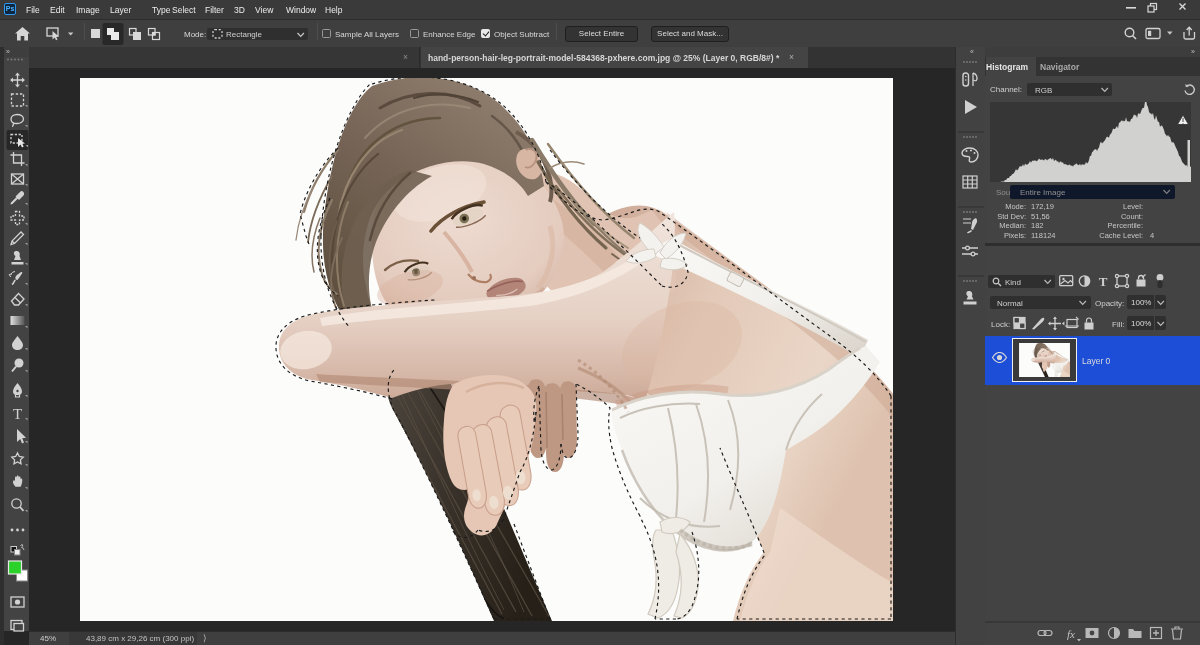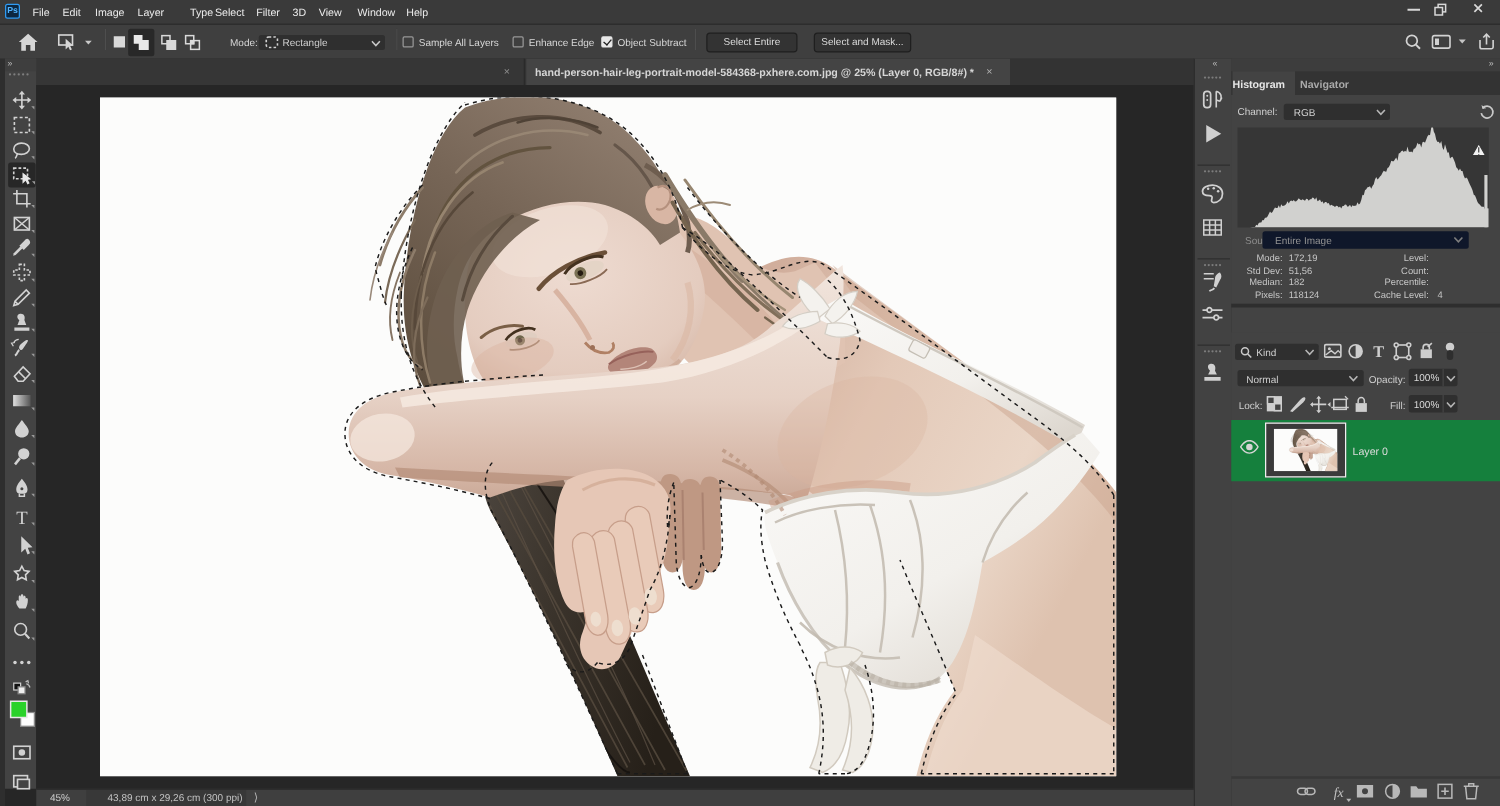--- a/index.html
+++ b/index.html
@@ -792,21 +792,21 @@
       </svg>
       <div class="ptxt" style="left:127px;top:54px">Fill:</div>
       <div class="drop" style="left:142px;top:50px;width:39px;height:14px">
         <span style="position:absolute;left:4px;top:3px;color:#dadada">100%</span>
         <div style="position:absolute;left:27px;top:0;width:1px;height:14px;background:#454545"></div>
         <svg class="abs" style="left:30px;top:4.5px" width="8" height="6">
             <path d="M0.5,1 L3.7,4.4 L6.9,1" fill="none" stroke="#b5b5b5" stroke-width="1.3"></path>
           </svg>
       </div>
 
-      <div class="abs" style="left:0;top:70px;width:215px;height:49px;background:#15803d">
+      <div class="abs" style="left:0;top:70px;width:215px;height:49px;background:#1d4ed8">
         <svg class="abs" style="left:7px;top:16px" width="15" height="11" viewBox="0 0 15 11">
           <path d="M0.5,5.5 C3,1.5 6,0.5 7.5,0.5 C9,0.5 12,1.5 14.5,5.5 C12,9.5 9,10.5 7.5,10.5 C6,10.5 3,9.5 0.5,5.5 Z" fill="none" stroke="#d5d5d5" stroke-width="1.2"></path>
           <circle cx="7.5" cy="5.5" r="2.6" fill="#d5d5d5"></circle>
         </svg>
         <div class="abs" style="left:27px;top:2px;width:65px;height:44px;background:#3a3a3a;border:1.5px solid #f0f0f0"></div>
         <svg class="abs" style="left:34px;top:7px" width="51" height="34" viewBox="0 0 813 543">
             <use href="#figure"></use>
           </svg>
         <div class="ptxt" style="left:97px;top:20px;color:#dcdcdc;font-size:8.5px">Layer 0</div>
       </div>

